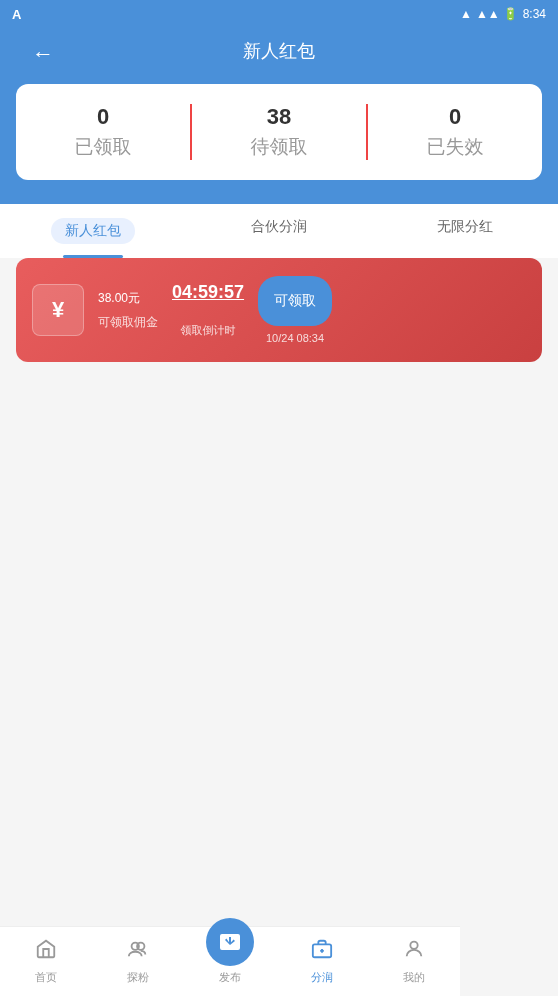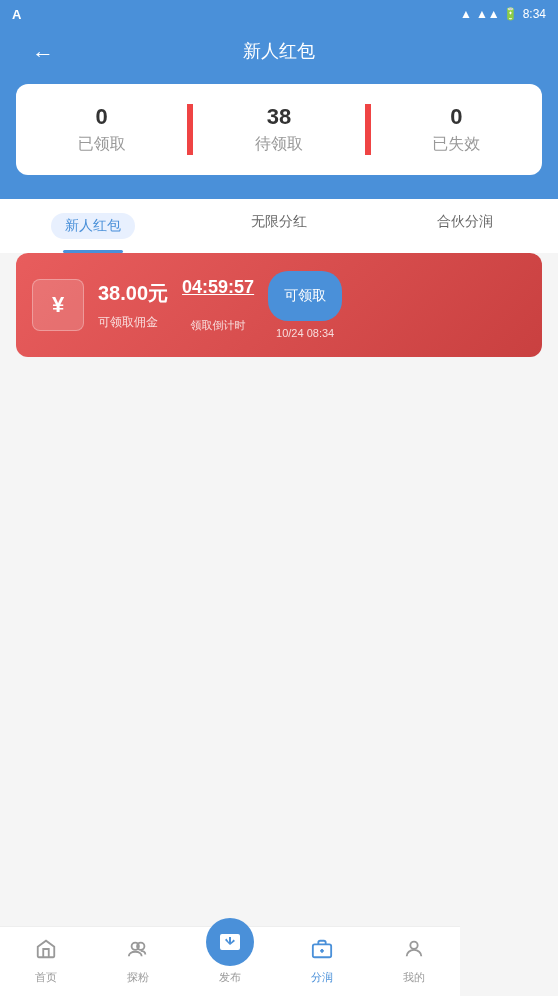--- a/index.html
+++ b/index.html
@@ -71,29 +71,29 @@
       display: flex;
       justify-content: space-around;
       align-items: center;
       margin-bottom: 0;
     }
     .stat-item {
       text-align: center;
       flex: 1;
     }
     .stat-item + .stat-item {
-      border-left: 6px solid #ef4444;
+      border-left: 2px solid #ef4444;
     }
     .stat-value {
       font-size: 22px;
       font-weight: bold;
       color: #333;
     }
     .stat-label {
-      font-size: 16px;
+      font-size: 19px;
       color: #999;
       margin-top: 4px;
     }
 
     
     .main-content {
       background: #f5f5f5;
       padding: 0;
     }
 
@@ -165,22 +165,22 @@
       justify-content: center;
       flex-shrink: 0;
       border: 1px solid rgba(255,255,255,0.3);
     }
     .yen-symbol {
       color: white;
       font-size: 22px;
       font-weight: bold;
     }
     .redpacket-amount {
-      font-size: 20px;
-      font-weight: bold;
+      font-size: 12px;
+      font-weight: normal;
       color: white;
     }
     .redpacket-amount-label {
       font-size: 12px;
       color: rgba(255,255,255,0.8);
       margin-top: 7px;
     }
     .redpacket-timer {
       font-size: 18px;
       font-weight: bold;
@@ -306,24 +306,24 @@
   </div>
 </div>
 
 <div class="main-content">
 
   <div class="tabs">
     <div class="tab active">
       <span class="tab-bg-active">新人红包</span>
     </div>
     <div class="tab">
+      <span>合伙分润</span>
+    </div>
+    <div class="tab">
       <span>无限分红</span>
-    </div>
-    <div class="tab">
-      <span>合伙分润</span>
     </div>
   </div>
 
 
   <div class="redpacket-card">
 
     <div class="redpacket-icon">
       <span class="yen-symbol">¥</span>
     </div>
 

